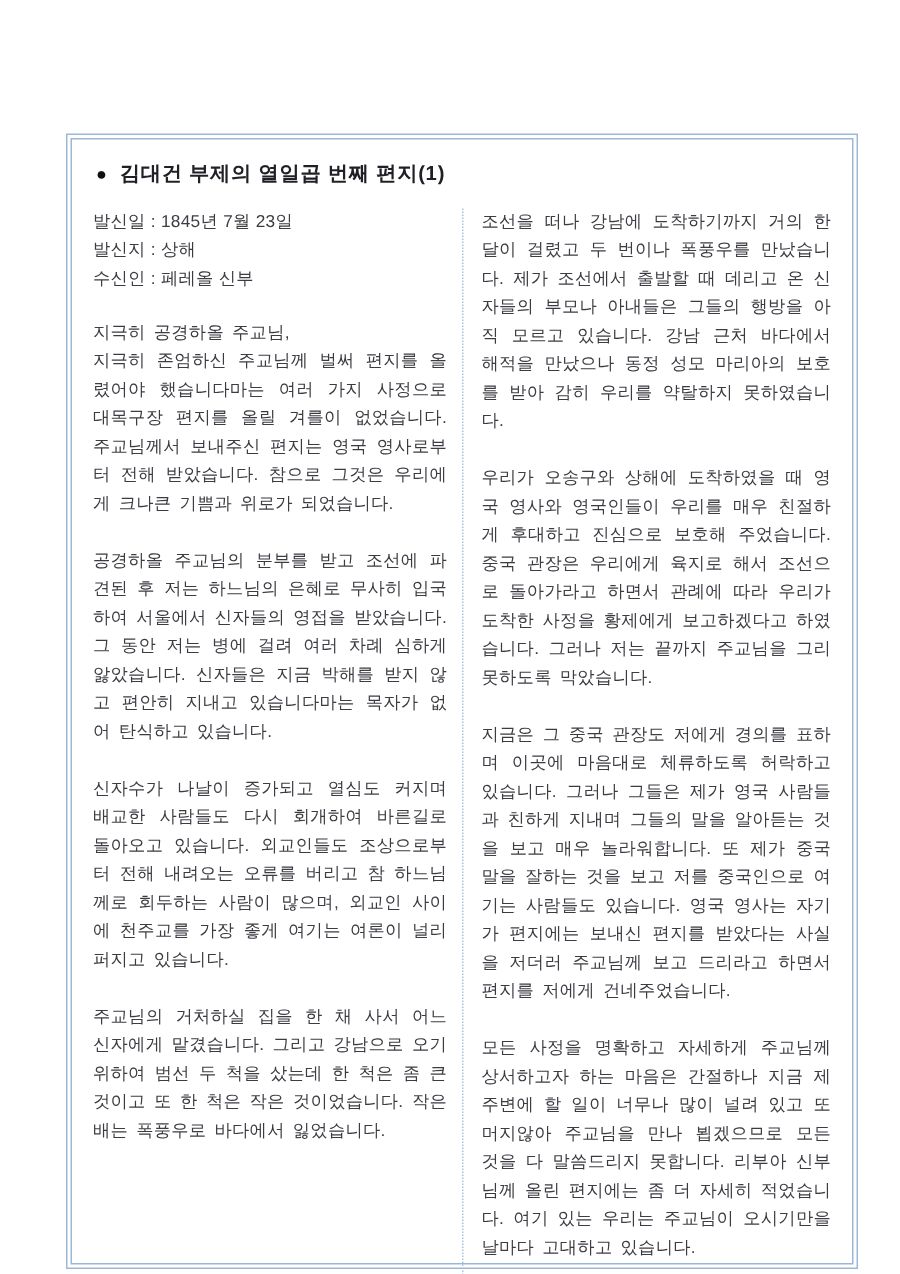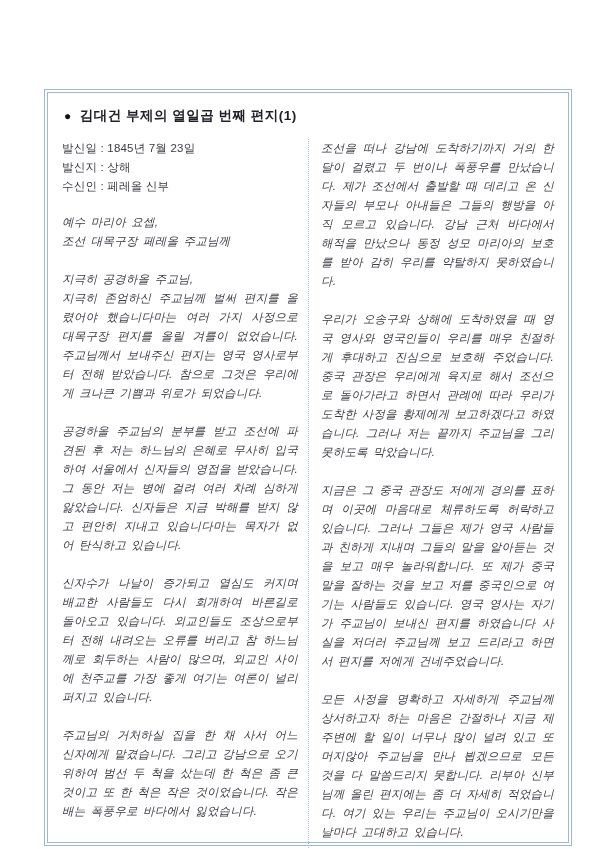--- a/index.html
+++ b/index.html
@@ -68,21 +68,20 @@
   p.body-par {
     font-size: 11.5px;
     color: #3b3b42;
     line-height: 19px;
     letter-spacing: 0.2px;
     word-spacing: 2px;
     text-align: justify;
     word-break: break-all;
     white-space: pre-line;
     margin: 0 0 19px 0;
-    font-style: italic;
   }
   p.body-par:last-child { margin-bottom: 0; }
 </style>
 </head>
 <body>
 
 <div class="page">
   <div class="frame">
 
     <div class="doc-title">
@@ -90,32 +89,30 @@
     </div>
 
     <div class="columns">
 
       <div class="col col-left">
         <div class="meta">
           <div class="meta-line">발신일 : 1845년 7월 23일</div>
           <div class="meta-line">발신지 : 상해</div>
           <div class="meta-line">수신인 : 페레올 신부</div>
         </div>
-        <p class="body-par">예수 마리아 요셉,
-조선 대목구장 페레올 주교님께</p>
         <p class="body-par">지극히 공경하올 주교님,
 지극히 존엄하신 주교님께 벌써 편지를 올렸어야 했습니다마는 여러 가지 사정으로 대목구장 편지를 올릴 겨를이 없었습니다. 주교님께서 보내주신 편지는 영국 영사로부터 전해 받았습니다. 참으로 그것은 우리에게 크나큰 기쁨과 위로가 되었습니다.</p>
         <p class="body-par">공경하올 주교님의 분부를 받고 조선에 파견된 후 저는 하느님의 은혜로 무사히 입국하여 서울에서 신자들의 영접을 받았습니다. 그 동안 저는 병에 걸려 여러 차례 심하게 앓았습니다. 신자들은 지금 박해를 받지 않고 편안히 지내고 있습니다마는 목자가 없어 탄식하고 있습니다.</p>
         <p class="body-par">신자수가 나날이 증가되고 열심도 커지며 배교한 사람들도 다시 회개하여 바른길로 돌아오고 있습니다. 외교인들도 조상으로부터 전해 내려오는 오류를 버리고 참 하느님께로 회두하는 사람이 많으며, 외교인 사이에 천주교를 가장 좋게 여기는 여론이 널리 퍼지고 있습니다.</p>
         <p class="body-par">주교님의 거처하실 집을 한 채 사서 어느 신자에게 맡겼습니다. 그리고 강남으로 오기 위하여 범선 두 척을 샀는데 한 척은 좀 큰 것이고 또 한 척은 작은 것이었습니다. 작은 배는 폭풍우로 바다에서 잃었습니다.</p>
       </div>
 
       <div class="col col-right">
         <p class="body-par">조선을 떠나 강남에 도착하기까지 거의 한 달이 걸렸고 두 번이나 폭풍우를 만났습니다. 제가 조선에서 출발할 때 데리고 온 신자들의 부모나 아내들은 그들의 행방을 아직 모르고 있습니다. 강남 근처 바다에서 해적을 만났으나 동정 성모 마리아의 보호를 받아 감히 우리를 약탈하지 못하였습니다.</p>
         <p class="body-par">우리가 오송구와 상해에 도착하였을 때 영국 영사와 영국인들이 우리를 매우 친절하게 후대하고 진심으로 보호해 주었습니다. 중국 관장은 우리에게 육지로 해서 조선으로 돌아가라고 하면서 관례에 따라 우리가 도착한 사정을 황제에게 보고하겠다고 하였습니다. 그러나 저는 끝까지 주교님을 그리 못하도록 막았습니다.</p>
-        <p class="body-par">지금은 그 중국 관장도 저에게 경의를 표하며 이곳에 마음대로 체류하도록 허락하고 있습니다. 그러나 그들은 제가 영국 사람들과 친하게 지내며 그들의 말을 알아듣는 것을 보고 매우 놀라워합니다. 또 제가 중국말을 잘하는 것을 보고 저를 중국인으로 여기는 사람들도 있습니다. 영국 영사는 자기가 주교님이 보내신 편지를 하였습니다 사실을 저더러 주교님께 보고 드리라고 하면서 편지를 저에게 건네주었습니다.</p>
+        <p class="body-par">지금은 그 중국 관장도 저에게 경의를 표하며 이곳에 마음대로 체류하도록 허락하고 있습니다. 그러나 그들은 제가 영국 사람들과 친하게 지내며 그들의 말을 알아듣는 것을 보고 매우 놀라워합니다. 또 제가 중국말을 잘하는 것을 보고 저를 중국인으로 여기는 사람들도 있습니다. 영국 영사는 자기가 편지에는 보내신 편지를 받았다는 사실을 저더러 주교님께 보고 드리라고 하면서 편지를 저에게 건네주었습니다.</p>
         <p class="body-par">모든 사정을 명확하고 자세하게 주교님께 상서하고자 하는 마음은 간절하나 지금 제 주변에 할 일이 너무나 많이 널려 있고 또 머지않아 주교님을 만나 뵙겠으므로 모든 것을 다 말씀드리지 못합니다. 리부아 신부님께 올린 편지에는 좀 더 자세히 적었습니다. 여기 있는 우리는 주교님이 오시기만을 날마다 고대하고 있습니다.</p>
         <p class="body-par">범선에는 물건을 둘 만한 자리가 넉넉하니 주교님께서 오실 때 가져올 만한 것은 무엇이든지 가져오시기를 바랍니다. 조선에서 팔 만한 물건은 서양 포목, 천, 비단과 같은 것들입니다. 조선의 은화는 그 모양이 조금 가늘고 기다랗습니다. 은덩이는 모양이나 크기에 상관없이 통용됩니다.</p>
       </div>
 
     </div>
   </div>
 </div>
 
 </body></html>

